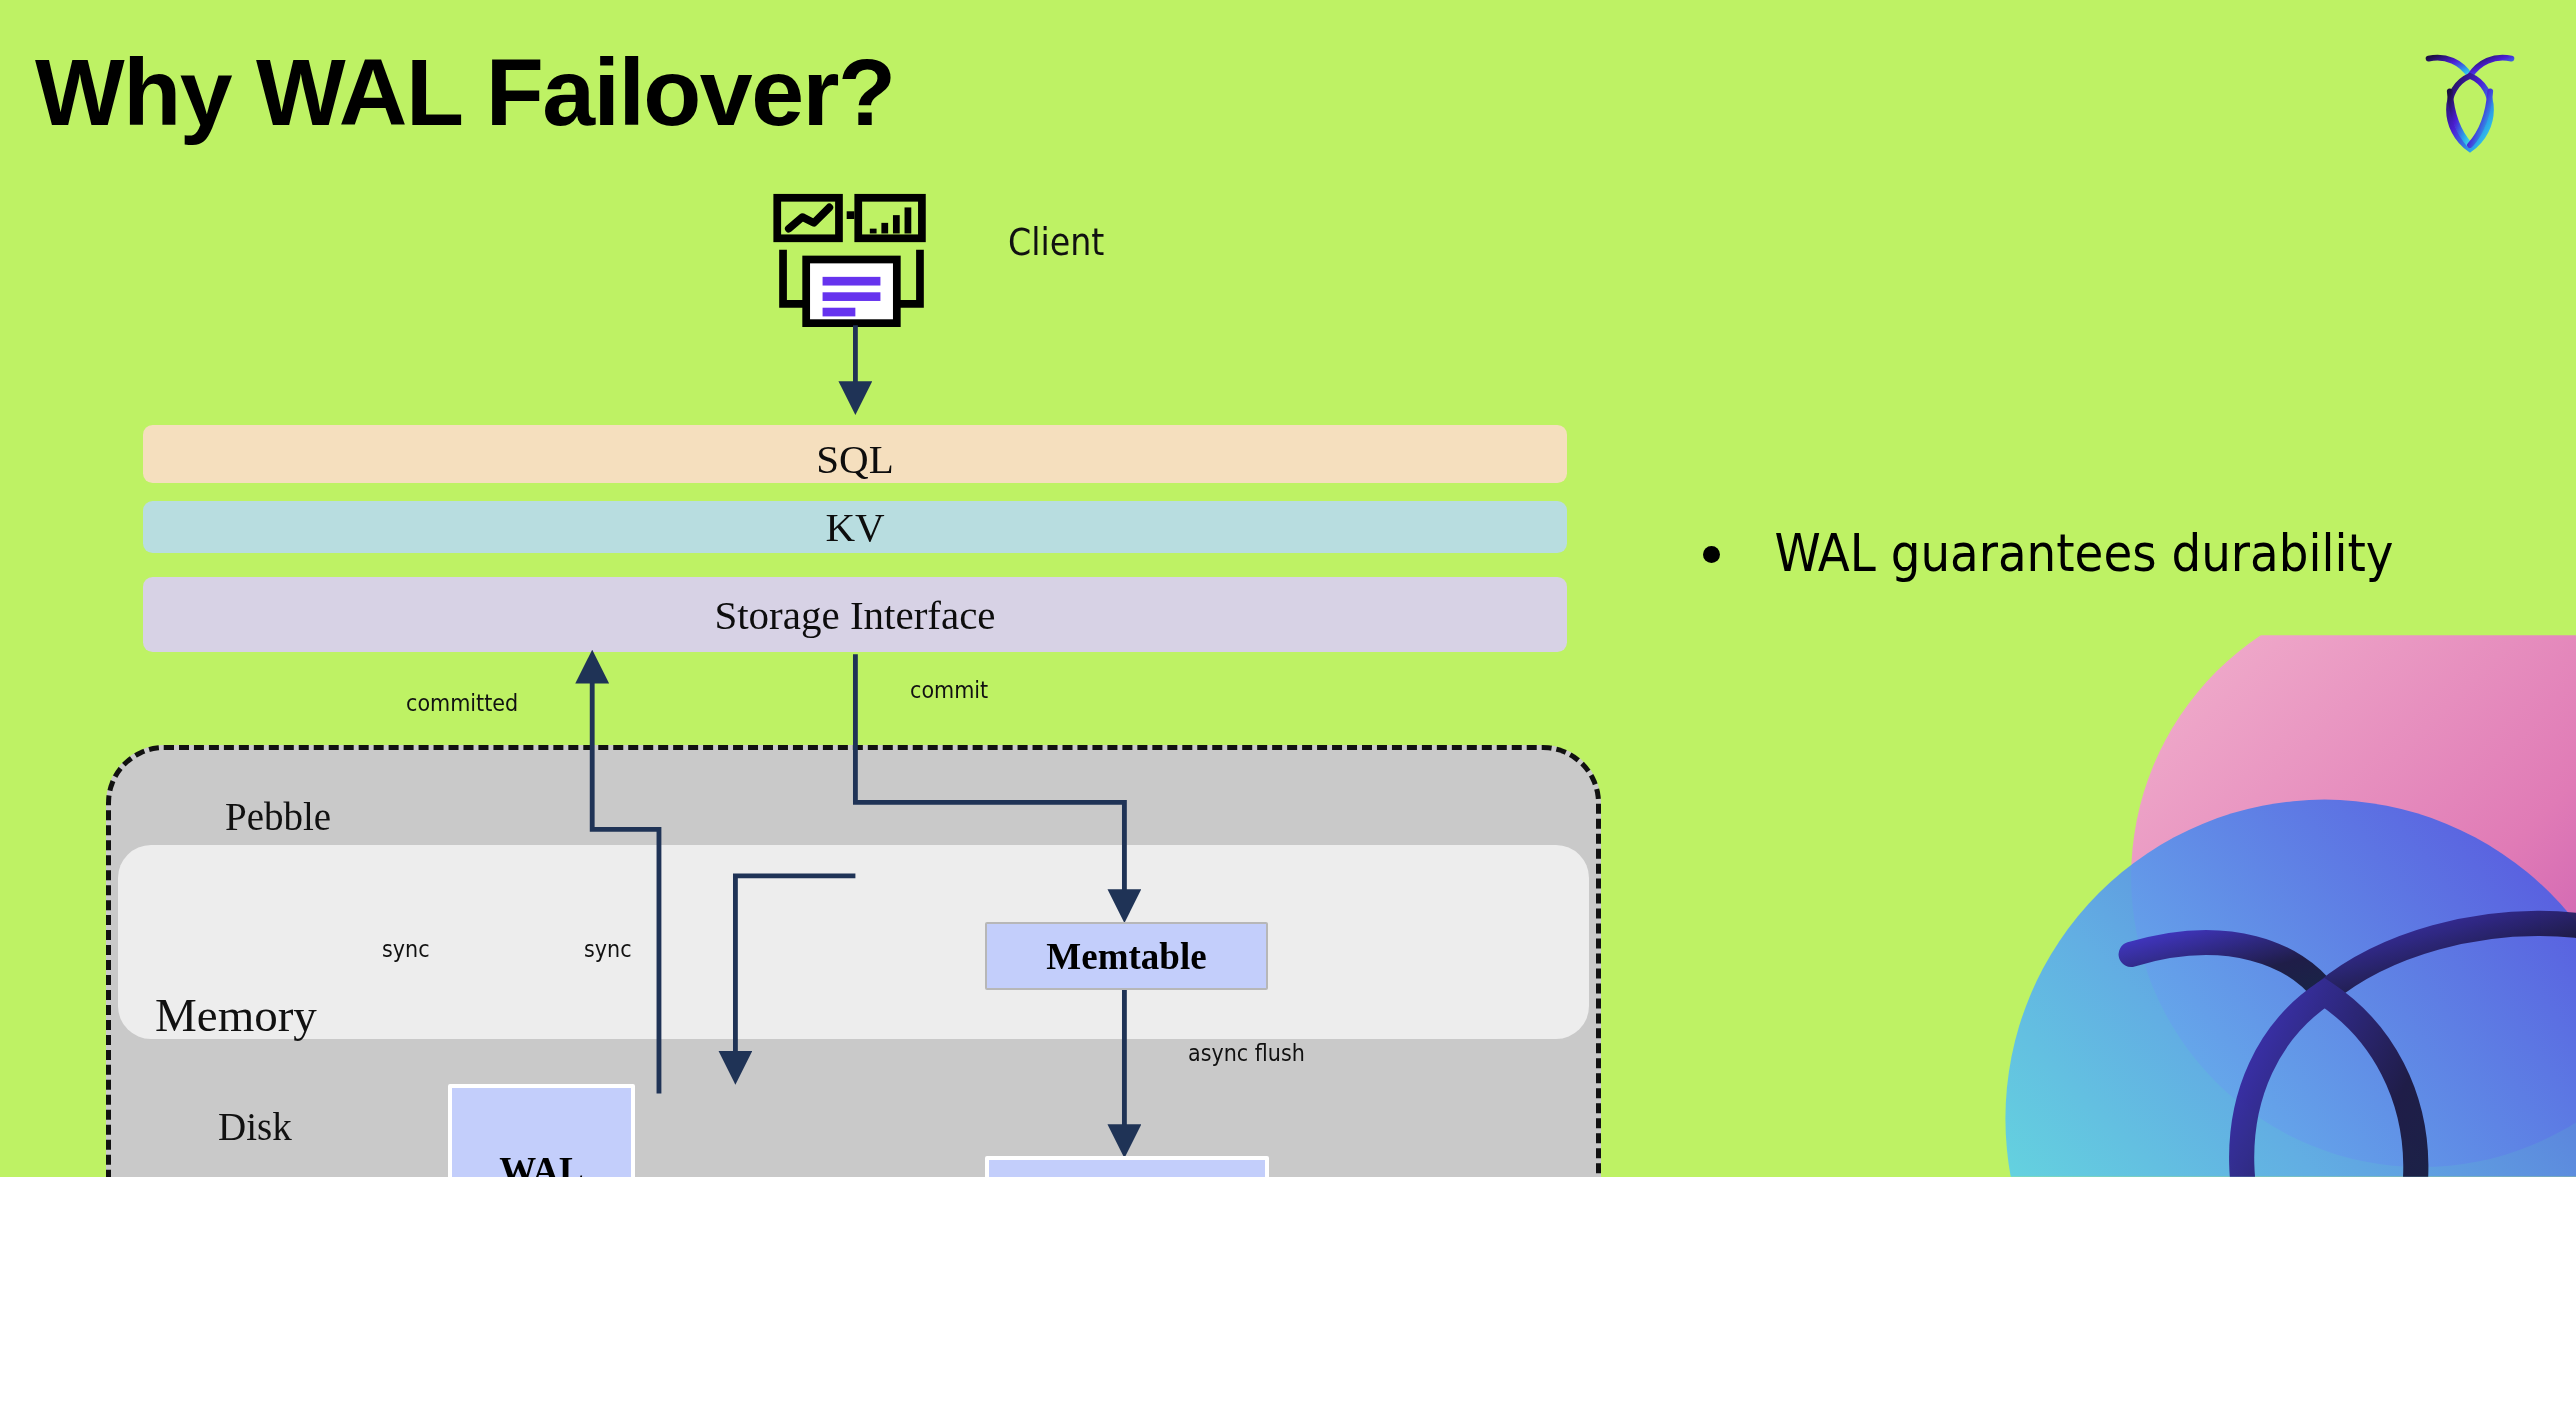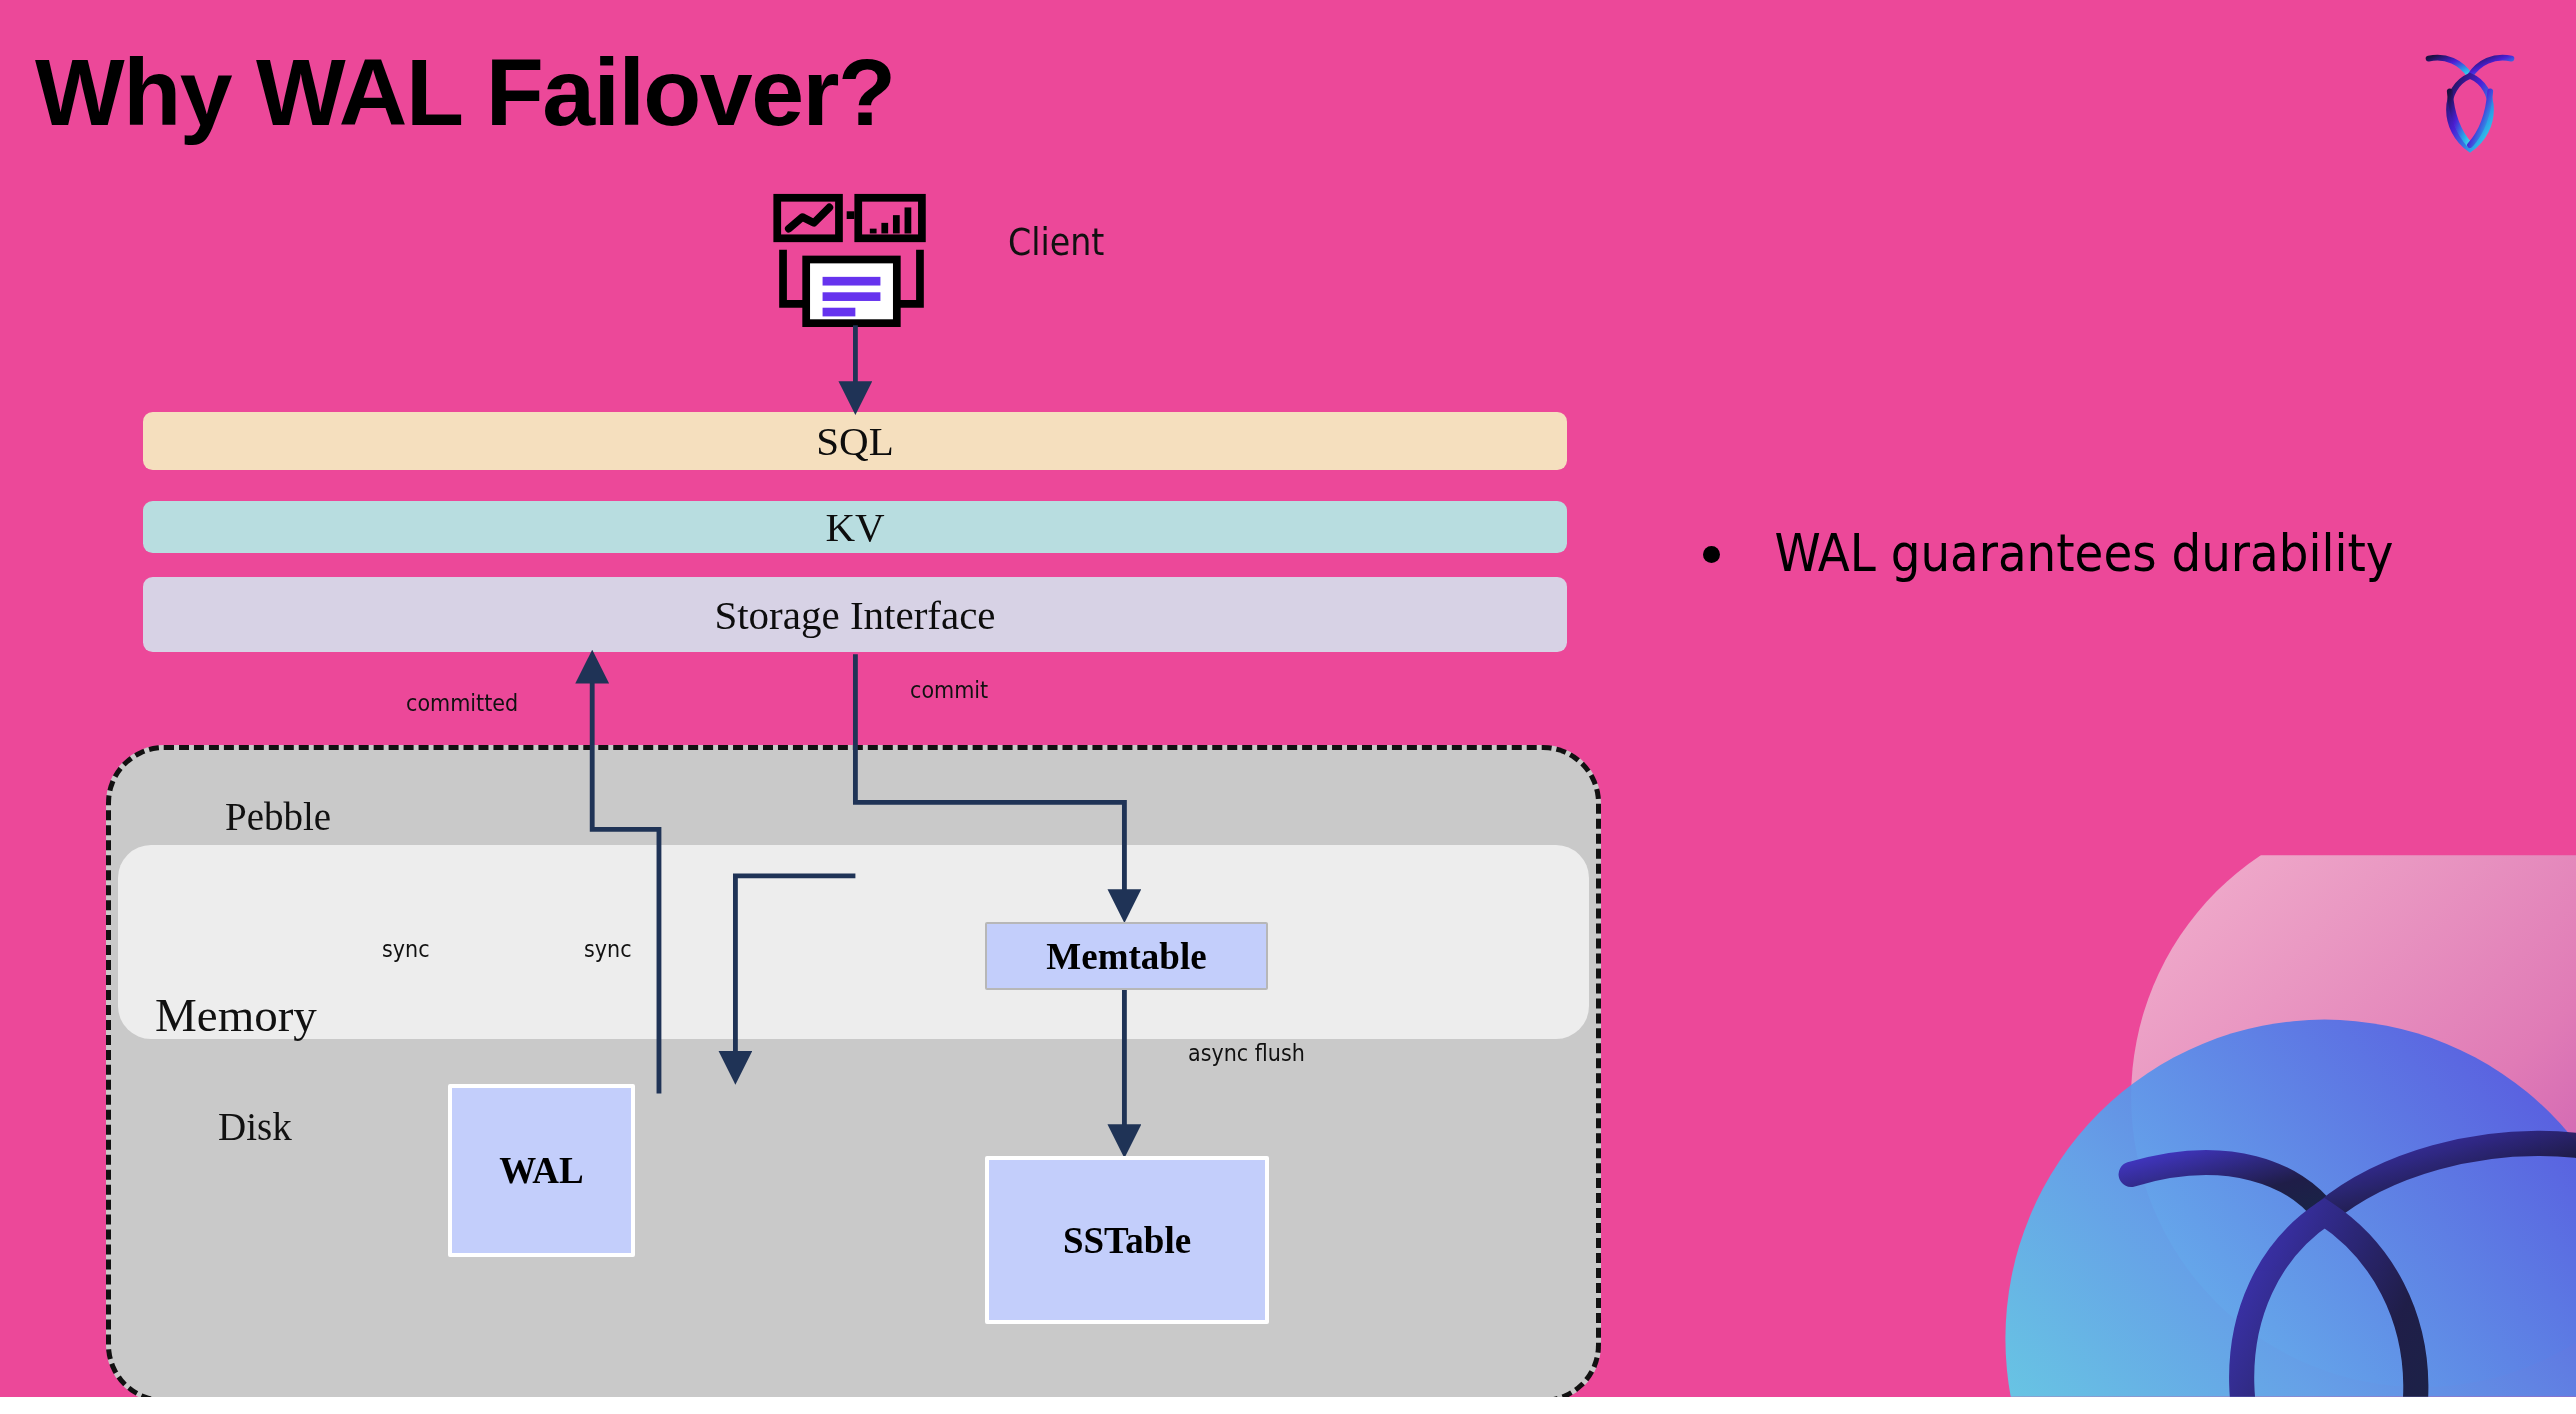--- a/index.html
+++ b/index.html
@@ -1,20 +1,20 @@
 <!DOCTYPE html>
 <html><head>
 <meta charset="utf-8">
 <style>
   html,body{margin:0;padding:0;background:#ffffff;}
   body{
     width:2576px;height:1415px;position:relative;overflow:hidden;
     font-family:"Liberation Sans", sans-serif;
   }
-  .slide{position:absolute;left:0;top:0;width:2576px;height:1397px;background:#ec4899;overflow:hidden;}
+  .slide{position:absolute;left:0;top:0;width:2576px;height:1177px;background:#bef264;overflow:hidden;}
 
   
   #slide-title{
     position:absolute;left:35px;top:43px;
     font-family:"Liberation Sans", sans-serif;
     font-weight:bold;font-size:95px;line-height:1.05;
     color:#000000;letter-spacing:-1.5px;white-space:nowrap;
   }
 
   
@@ -32,21 +32,21 @@
   }
 
   
   .layer-bar{
     position:absolute;left:143px;width:1424px;
     border-radius:9.7px;
     display:flex;align-items:center;justify-content:center;
     font-family:"Liberation Serif", serif;
     font-size:41px;color:#0d0d0d;
   }
-  #bar-sql{top:412px;height:58px;background:#f5dfbe;}
+  #bar-sql{top:425px;height:58px;background:#f5dfbe;align-items:flex-end;}
   #bar-kv{top:501px;height:52px;background:#b8dde0;}
   #bar-storage{top:577px;height:75px;background:#d7d2e5;}
 
   
   #pebble-box{
     position:absolute;left:106px;top:745px;width:1495px;height:658px;
     background:#c9c9c9;border:5.8px dashed #111;border-radius:58px;
     box-sizing:border-box;
   }
   #pebble-label{

